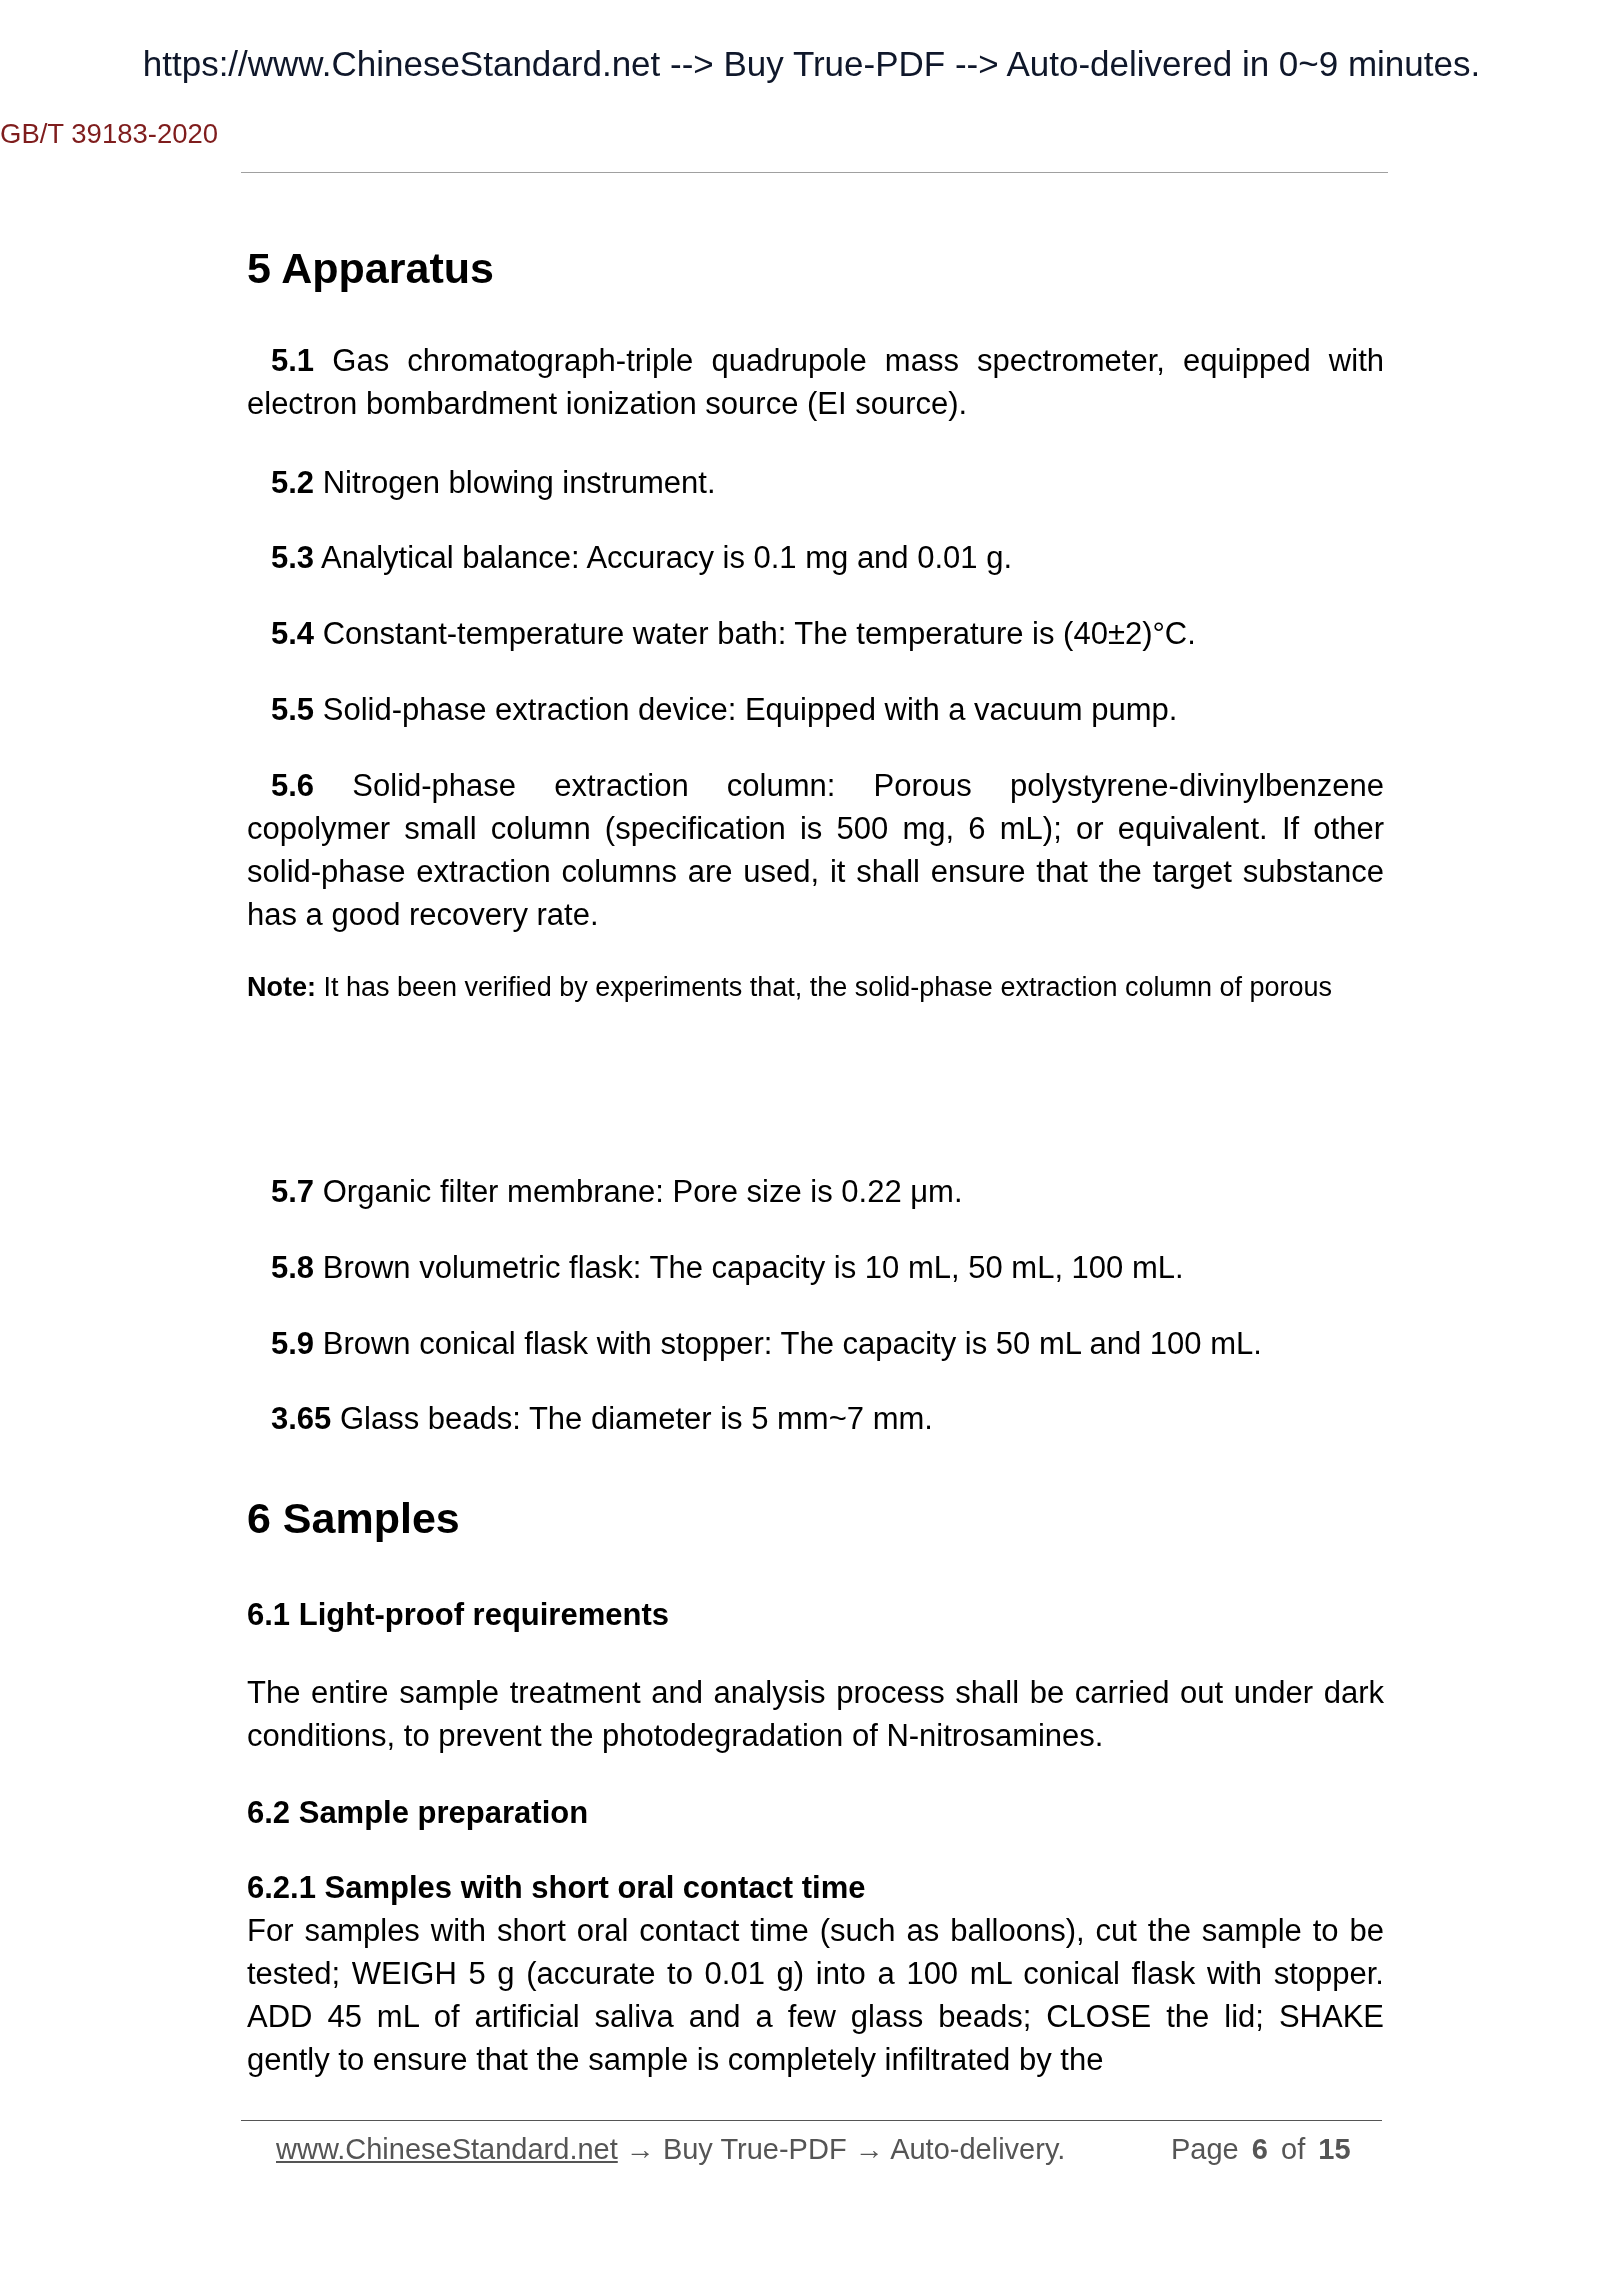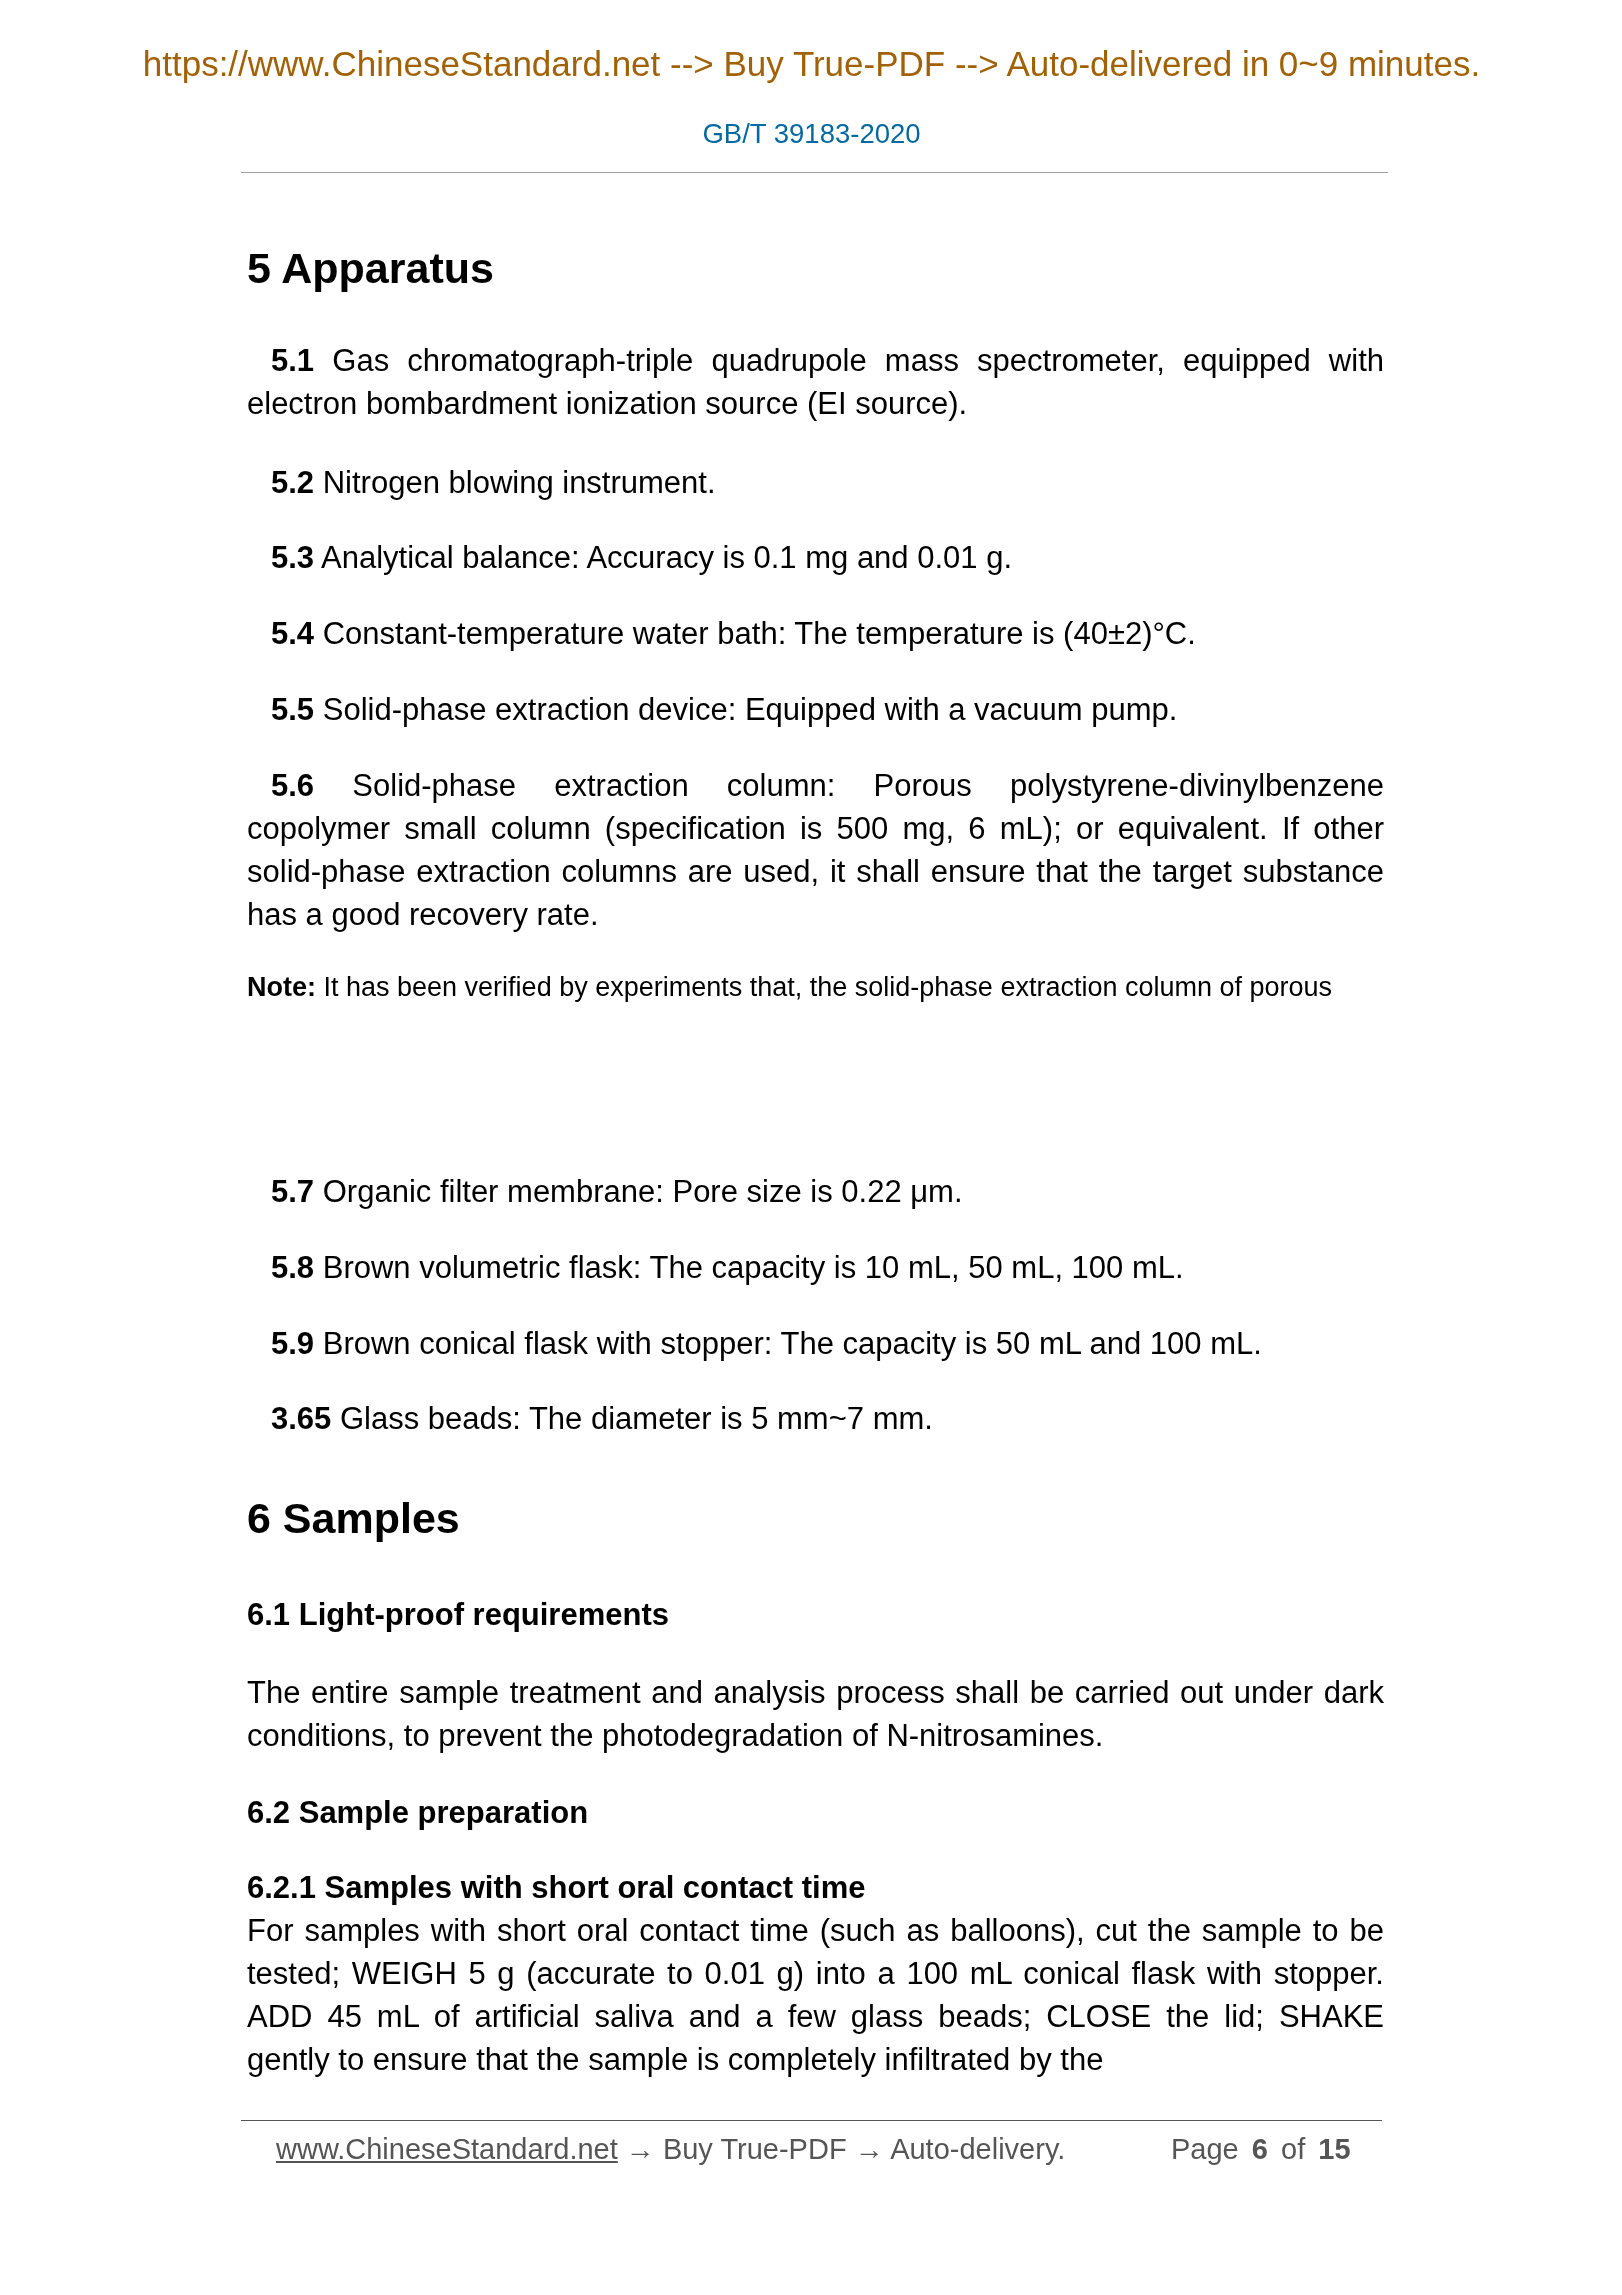--- a/index.html
+++ b/index.html
@@ -1,20 +1,20 @@
 <!DOCTYPE html>
 <html style="font-size:13.3px"><head>
 <meta charset="utf-8">
 <style>
   html, body { margin: 0; padding: 0; background: #ffffff; }
   body { width: 1623px; height: 2295px; position: relative; overflow: hidden;
          font-family: "Liberation Sans", sans-serif; color: #000; }
   .abs { position: absolute; }
-  .hdr-url { left: 0; width: 1623px; top: 43px; text-align: center; font-size: 35px; color: #a16207; line-height: 42px; }
-  .hdr-code { left: 0; width: 1623px; top: 117px; text-align: center; font-size: 27.5px; color: #0369a1; line-height: 33px; }
+  .hdr-url { left: 0; width: 1623px; top: 43px; text-align: center; font-size: 35px; color: #0f172a; line-height: 42px; }
+  .hdr-code { left: 0; width: 1623px; top: 117px; text-align: left; font-size: 27.5px; color: #7f1d1d; line-height: 33px; }
   .rule { height: 0; border-top: 1.7px solid #a0a0a0; }
   .frule { height: 0; border-top: 1.7px solid #555; }
   .h1 { left: 247px; font-size: 43px; font-weight: bold; line-height: 50px; }
   .h2 { left: 247px; font-size: 31px; font-weight: bold; line-height: 40px; }
   .para { left: 247px; width: 1137px; font-size: 31px; line-height: 43px; text-align: justify; }
   .para .num { font-weight: bold; margin-left: 24px; }
   .note { left: 247px; width: 1137px; font-size: 27px; line-height: 43px; text-align: justify; }
   .note .lbl { font-weight: bold; }
   .note .body { position: absolute; left: 77px; width: 1061px; top: 43px; }
   .note .first { display: block; }

